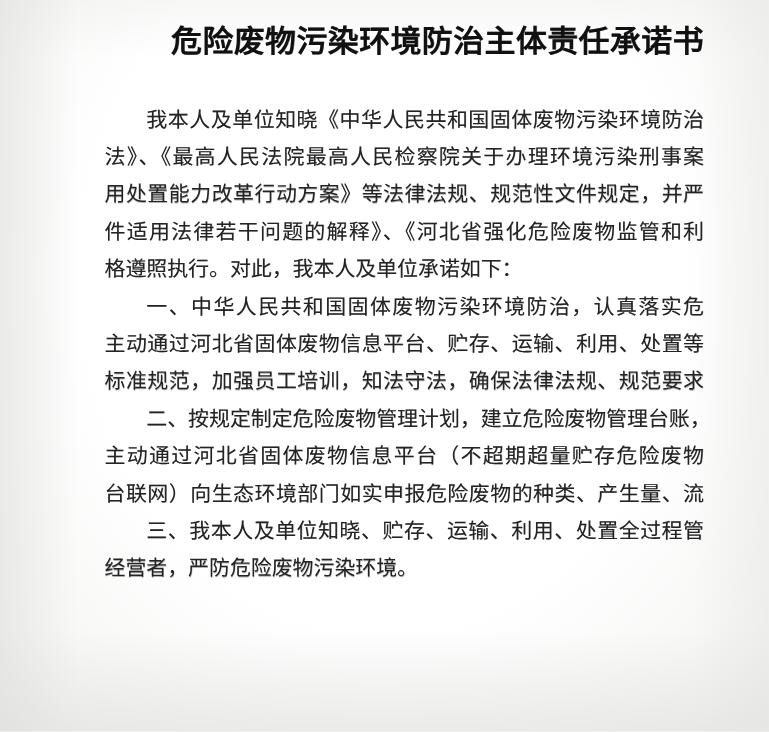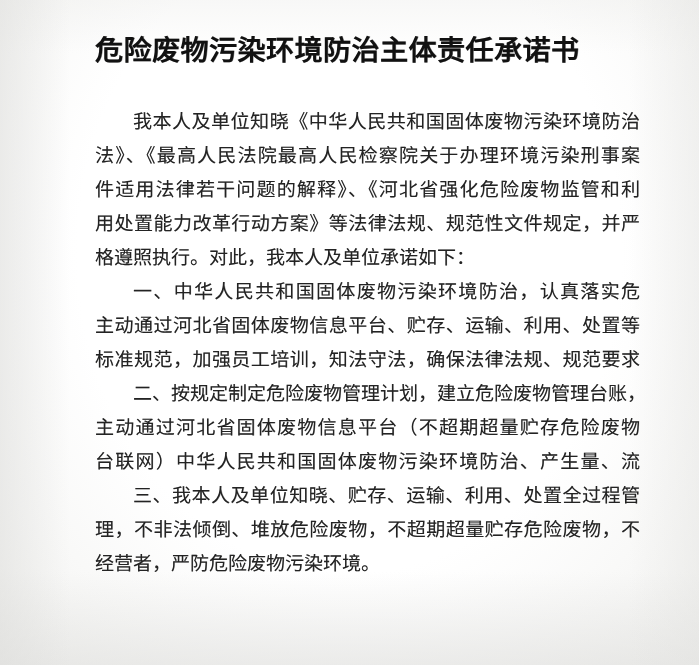--- a/index.html
+++ b/index.html
@@ -18,71 +18,72 @@
     font-family: "Liberation Serif", "DejaVu Serif", serif;
     color: #232323;
   }
   .page {
     box-sizing: border-box;
     width: 699px;
     height: 665px;
     padding: 12px 59px 0 95px;
   }
   .doc-title {
-    margin: 16px 0 31px 0;
+    margin: 4px 0 31px 0;
     width: 545px;
     font-size: 28px;
     font-weight: 900;
     line-height: 46px;
-    text-align: left;
+    text-align: right;
     color: #111111;
     letter-spacing: 0.5px;
     text-shadow: 0.4px 0.4px 0.6px rgba(20,20,20,0.45);
   }
   .doc-body {
     width: 545px;
   }
   .line {
     margin: 0;
     width: 545px;
     font-size: 19px;
     line-height: 34px;
     height: 34px;
     white-space: nowrap;
     text-align: justify;
     text-align-last: justify;
     text-shadow: 0.3px 0.3px 0.5px rgba(35,35,35,0.35);
   }
   .line.indent {
     text-indent: 2em;
+    font-family: Liberation Mono, monospace;
   }
   .line.end {
     text-align-last: left;
     white-space: normal;
+    font-family: Liberation Mono, monospace;
   }
 </style>
 </head>
 <body>
 
 <main class="page">
   <h1 class="doc-title">危险废物污染环境防治主体责任承诺书</h1>
 
   <section class="doc-body">
 
     <p class="line indent">我本人及单位知晓《中华人民共和国固体废物污染环境防治</p>
     <p class="line">法》、《最高人民法院最高人民检察院关于办理环境污染刑事案</p>
+    <p class="line">用处置能力改革行动方案》等法律法规、规范性文件规定，并严</p>
     <p class="line">件适用法律若干问题的解释》、《河北省强化危险废物监管和利</p>
-    <p class="line">用处置能力改革行动方案》等法律法规、规范性文件规定，并严</p>
     <p class="line end">格遵照执行。对此，我本人及单位承诺如下：</p>
 
     <p class="line indent">一、中华人民共和国固体废物污染环境防治，认真落实危</p>
     <p class="line">主动通过河北省固体废物信息平台、贮存、运输、利用、处置等</p>
     <p class="line">标准规范，加强员工培训，知法守法，确保法律法规、规范要求</p>
 
     <p class="line indent">二、按规定制定危险废物管理计划，建立危险废物管理台账，</p>
     <p class="line">主动通过河北省固体废物信息平台（不超期超量贮存危险废物</p>
-    <p class="line">台联网）中华人民共和国固体废物污染环境防治、产生量、流</p>
+    <p class="line">台联网）向生态环境部门如实申报危险废物的种类、产生量、流</p>
 
     <p class="line indent">三、我本人及单位知晓、贮存、运输、利用、处置全过程管</p>
-    <p class="line">理，不非法倾倒、堆放危险废物，不超期超量贮存危险废物，不</p>
     <p class="line end">经营者，严防危险废物污染环境。</p>
   </section>
 </main>
 
 </body></html>

